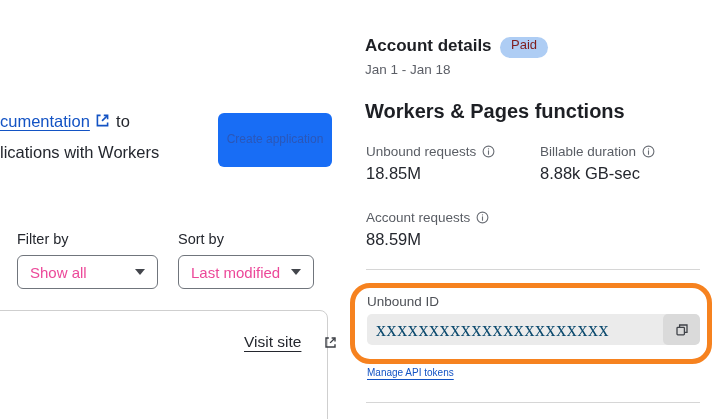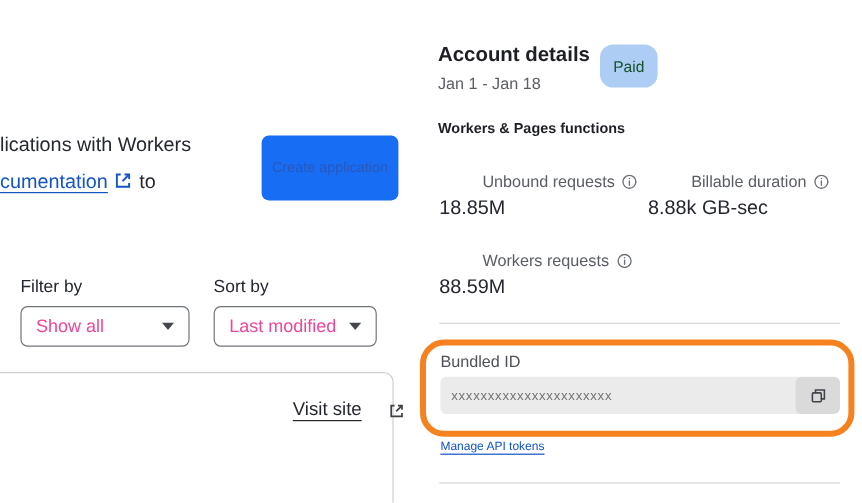--- a/index.html
+++ b/index.html
@@ -55,79 +55,79 @@
   }
   .visit-site {
     left: 244px; top: 333px; display: flex; align-items: center; gap: 22px;
     font-size: 15.5px; font-weight: 500; color: #24272e; cursor: pointer;
   }
   .visit-site .vs-text { text-decoration: underline; text-underline-offset: 4px; }
 
   
   .acct-title { left: 365px; top: 36px; font-size: 17px; font-weight: bold; color: #1d1f24; }
   .paid-badge {
-    left: 500px; top: 37px; height: 36px; padding: 0 11px;
-    background: #aecdf4; color: #14532d; font-size: 13px;
-    border-radius: 11px; display: flex; align-items: center;
+    left: 500px; top: 37px; height: 21px; padding: 0 11px;
+    background: #aecdf4; color: #7f1d1d; font-size: 13px;
+    border-radius: 11px; display: flex; align-items: flex-start;
   }
   .date-range { left: 365px; top: 62px; font-size: 13.5px; color: #5b5e66; }
-  .section-title { left: 365px; top: 100px; font-size: 12px; font-weight: bold; color: #1d1f24; }
+  .section-title { left: 365px; top: 100px; font-size: 20px; font-weight: bold; color: #1d1f24; }
 
   .metric-label {
-    font-size: 13.5px; color: #595d64; display: flex; align-items: center; gap: 6px; margin-left: 36px;
+    font-size: 13.5px; color: #595d64; display: flex; align-items: center; gap: 6px;
   }
   .metric-value { font-size: 16.5px; color: #24272e; }
 
   .divider { height: 1px; background: #d6d6d6; }
 
   .highlight-ring {
     left: 350px; top: 283px; width: 362px; height: 81px;
     border: 5px solid #f6821f; border-radius: 20px;
     pointer-events: none;
   }
 
   .acctid-label { left: 367px; top: 294px; font-size: 13.5px; color: #4e5157; }
   .acctid-field {
     left: 367px; top: 314px; width: 333px; height: 31px;
     background: #ebebeb; border-radius: 5px;
     display: flex; align-items: stretch; overflow: hidden;
   }
   .acctid-input {
     flex: 1; border: none; background: transparent; outline: none;
-    font-family: Liberation Sans, sans-serif; font-size: 11px; color: #737373;
+    font-family: Liberation Serif, serif; font-size: 20px; color: #0c4a6e;
     letter-spacing: 0.6px; padding: 0 8px 0 9px;
   }
   .copy-btn {
     width: 37px; background: #dadada; border: none; cursor: pointer;
     border-radius: 5px; display: flex; align-items: center; justify-content: center;
   }
   .manage-link {
     left: 367px; top: 367px; font-size: 10px; color: #1353c4;
     text-decoration: underline; text-underline-offset: 3px; cursor: pointer;
   }
 
   svg { display: block; }
   .info-icon { cursor: pointer; }
 </style>
 </head>
 <body>
 
 <div class="abs intro">
-  <div><span>lications with Workers</span></div>
   <div>
     <a>cumentation</a>
     <span class="ext-icon">
       <svg width="17" height="17" viewBox="0 0 16 16" fill="none" stroke="#1353c4" stroke-width="1.5">
         <path d="M6.2 3.2 H3.2 V12.8 H12.8 V9.8"></path>
         <path d="M9.2 3.2 H12.8 V6.8"></path>
         <path d="M12.6 3.4 L7.6 8.4"></path>
       </svg>
     </span>
     <span>to</span>
   </div>
+  <div><span>lications with Workers</span></div>
 </div>
 
 <button class="abs create-btn">Create application</button>
 
 <div class="abs ctrl-label" style="left:17px; top:231px;">Filter by</div>
 <div class="abs dropdown" style="left:17px; top:255px; width:141px;">
   <span class="dd-text">Show all</span>
   <span class="caret"></span>
 </div>
 
@@ -175,34 +175,34 @@
     <svg width="13" height="13" viewBox="0 0 14 14" fill="none" stroke="#6b6f76" stroke-width="1.2">
       <circle cx="7" cy="7" r="5.8"></circle>
       <line x1="7" y1="6.2" x2="7" y2="10" stroke-linecap="round"></line>
       <circle cx="7" cy="4.1" r="0.7" fill="#6b6f76" stroke="none"></circle>
     </svg>
   </span>
 </div>
 <div class="abs metric-value" style="left:540px; top:164px;">8.88k GB-sec</div>
 
 <div class="abs metric-label" style="left:366px; top:210px;">
-  <span>Workers requests</span>
+  <span>Account requests</span>
   <span class="info-icon">
     <svg width="13" height="13" viewBox="0 0 14 14" fill="none" stroke="#6b6f76" stroke-width="1.2">
       <circle cx="7" cy="7" r="5.8"></circle>
       <line x1="7" y1="6.2" x2="7" y2="10" stroke-linecap="round"></line>
       <circle cx="7" cy="4.1" r="0.7" fill="#6b6f76" stroke="none"></circle>
     </svg>
   </span>
 </div>
 <div class="abs metric-value" style="left:366px; top:230px;">88.59M</div>
 
 <div class="abs divider" style="left:366px; top:269px; width:334px;"></div>
 
-<div class="abs acctid-label">Bundled ID</div>
+<div class="abs acctid-label">Unbound ID</div>
 <div class="abs acctid-field">
   <input class="acctid-input" type="text" readonly="" value="xxxxxxxxxxxxxxxxxxxxxx" style="">
   <button class="copy-btn">
     <span>
       <svg width="16" height="16" viewBox="0 0 16 16" fill="none" stroke="#3f4248" stroke-width="1.3">
         <path d="M5.6 5.4 V3 h7.4 v7.4 h-2.4"></path>
         <rect x="3" y="5.4" width="7.4" height="7.4" rx="0.8"></rect>
       </svg>
     </span>
   </button>

